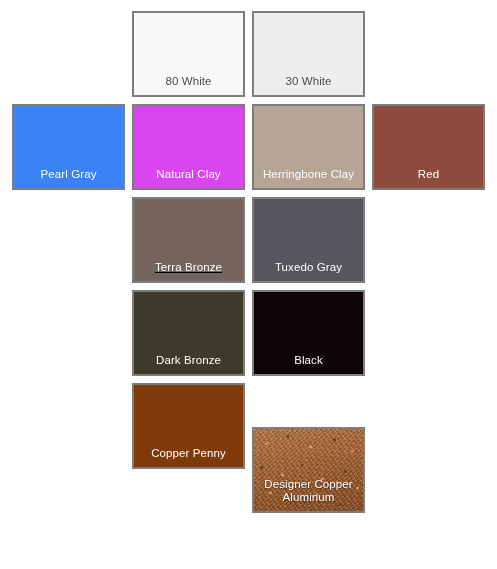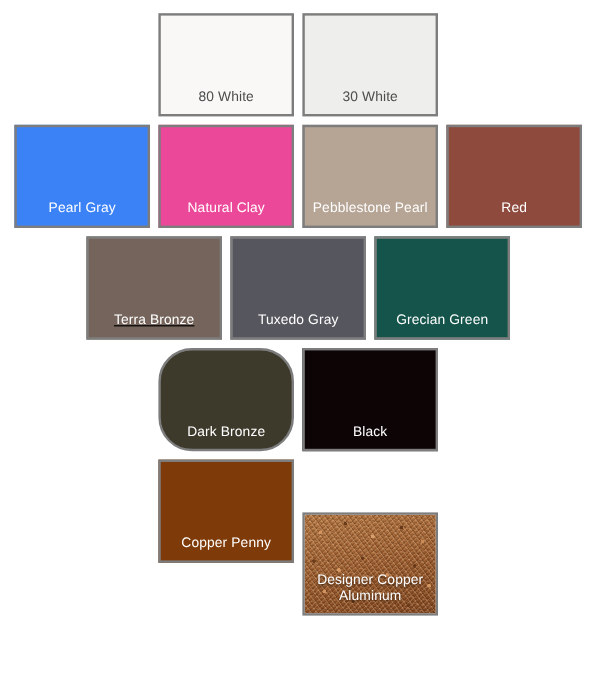--- a/index.html
+++ b/index.html
@@ -98,43 +98,40 @@
         <span class="swatch-label">80 White</span>
       </div>
       <div class="swatch dark-text" title="30 White" style="background-color: rgb(238, 238, 236); border-color: rgb(125, 125, 125);">
         <span class="swatch-label">30 White</span>
       </div>
     </div>
     <div class="swatch-row">
       <div class="swatch light-text" title="Pearl Gray" style="background-color: #3b82f6; border-color: rgb(125, 125, 125);">
         <span class="swatch-label">Pearl Gray</span>
       </div>
-      <div class="swatch light-text" title="Natural Clay" style="background-color: #ec4899; border-color: rgb(125, 125, 125);">
+      <div class="swatch light-text" title="Natural Clay" style="background-color: #d946ef; border-color: rgb(125, 125, 125);">
         <span class="swatch-label">Natural Clay</span>
       </div>
       <div class="swatch light-text" title="Pebblestone Clay" style="background-color: rgb(182, 164, 148); border-color: rgb(125, 125, 125);">
-        <span class="swatch-label">Pebblestone Pearl</span>
+        <span class="swatch-label">Herringbone Clay</span>
       </div>
       <div class="swatch light-text" title="Red" style="background-color: rgb(142, 74, 61); border-color: rgb(125, 125, 125);">
         <span class="swatch-label">Red</span>
       </div>
     </div>
     <div class="swatch-row">
       <div class="swatch light-text" title="Terra Bronze" style="background-color: rgb(116, 100, 91); border-color: rgb(125, 125, 125); text-decoration: underline;">
         <span class="swatch-label">Terra Bronze</span>
       </div>
       <div class="swatch light-text" title="Tuxedo Gray" style="background-color: rgb(86, 86, 94); border-color: rgb(125, 125, 125);">
         <span class="swatch-label">Tuxedo Gray</span>
       </div>
-      <div class="swatch light-text" title="Grecian Green" style="background-color: rgb(20, 84, 74); border-color: rgb(125, 125, 125);">
-        <span class="swatch-label">Grecian Green</span>
-      </div>
     </div>
     <div class="swatch-row">
-      <div class="swatch light-text" title="Dark Bronze" style="background-color: rgb(61, 58, 44); border-color: rgb(125, 125, 125); border-radius: 28px;">
+      <div class="swatch light-text" title="Dark Bronze" style="background-color: rgb(61, 58, 44); border-color: rgb(125, 125, 125);">
         <span class="swatch-label">Dark Bronze</span>
       </div>
       <div class="swatch light-text" title="Black" style="background-color: rgb(13, 4, 6); border-color: rgb(125, 125, 125);">
         <span class="swatch-label">Black</span>
       </div>
     </div>
     <div class="swatch-row">
       <div class="swatch light-text" title="Copper Penny" style="background-color: rgb(126, 58, 8); border-color: rgb(125, 125, 125);">
         <span class="swatch-label">Copper Penny</span>
       </div>

